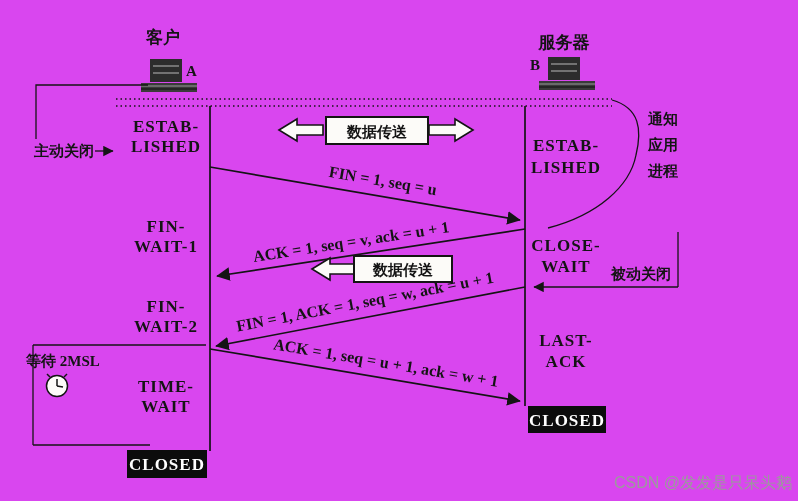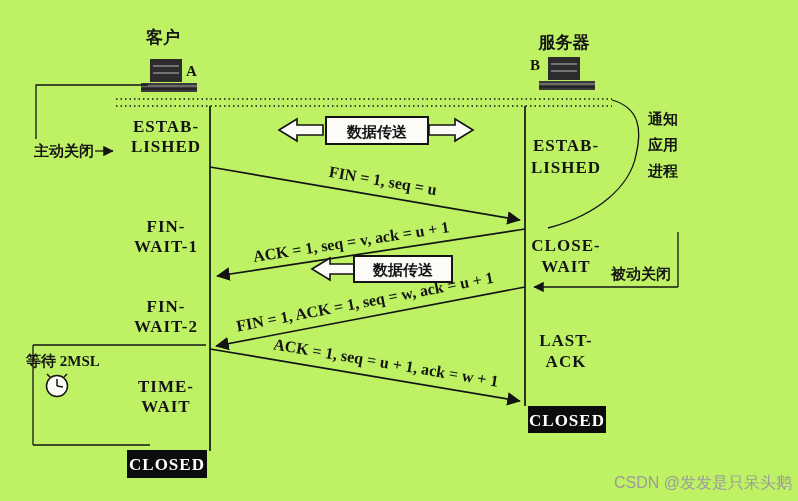--- a/index.html
+++ b/index.html
@@ -1,16 +1,16 @@
 <!DOCTYPE html>
 <html><head>
 <meta charset="utf-8">
 <style>
   html,body{margin:0;padding:0;background:#ffffff;}
-  .wrap{width:798px;height:501px;background:#bef264;position:relative;overflow:hidden;}
+  .wrap{width:798px;height:501px;background:#d946ef;position:relative;overflow:hidden;}
   svg{display:block;}
   text{font-family:"Liberation Serif","DejaVu Serif",serif;fill:#141414;}
   .title{font-size:17px;font-weight:700;text-anchor:middle;}
   .cn{font-size:15px;font-weight:700;text-anchor:middle;}
   .state{font-size:17px;font-weight:700;letter-spacing:1px;text-anchor:middle;}
   .inv{fill:#ffffff;}
   .letter{font-size:15px;font-weight:700;}
   .label{font-size:16px;font-weight:700;text-anchor:middle;}
   .ln{stroke:#141414;stroke-width:1.3;fill:none;}
   .tl{stroke:#141414;stroke-width:1.7;fill:none;}

